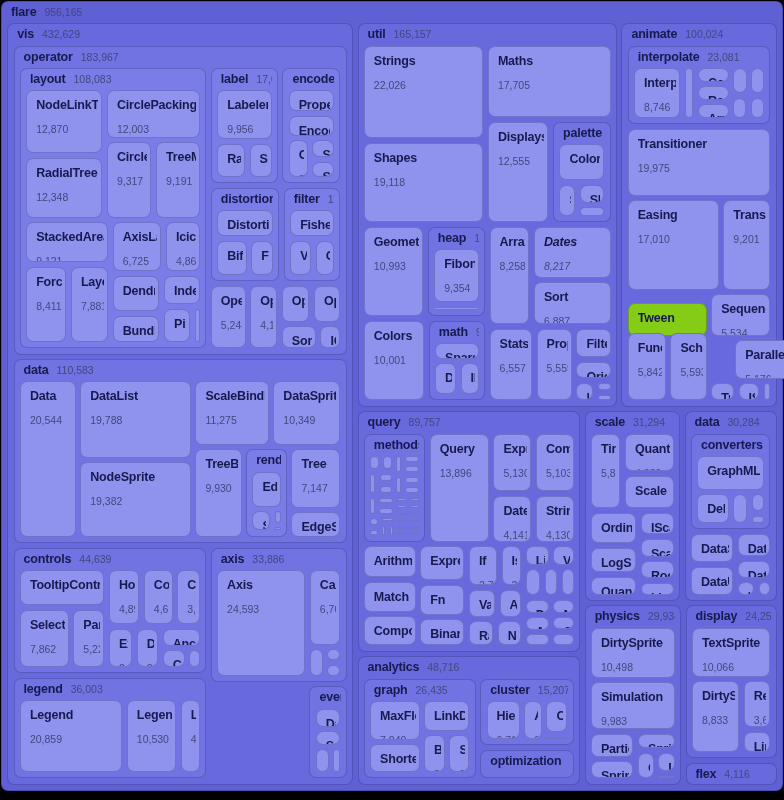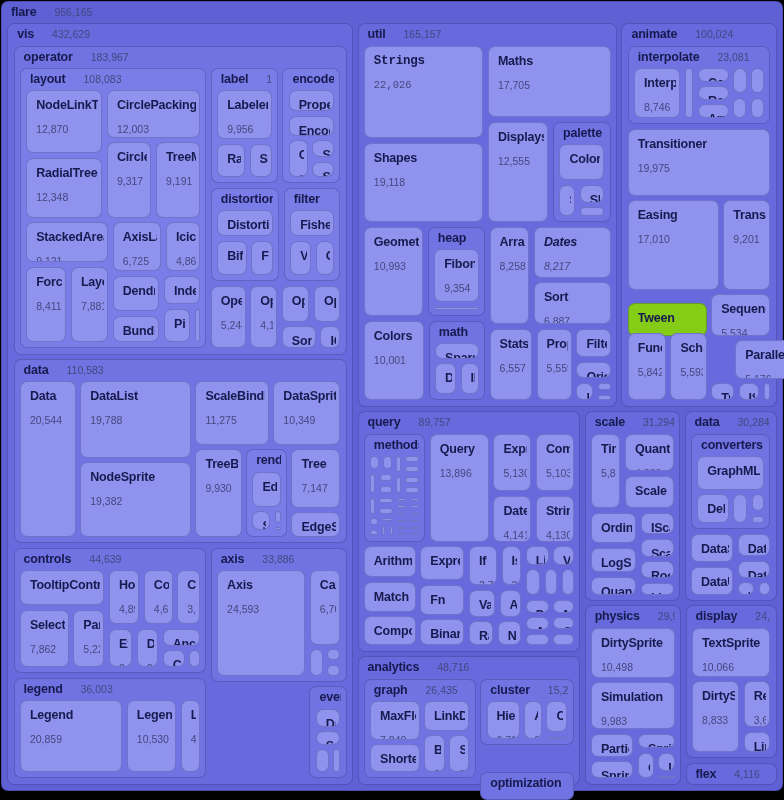--- a/index.html
+++ b/index.html
@@ -8,21 +8,21 @@
     background:#000;
     font-family:"Liberation Sans", sans-serif;
   }
   #stage{position:absolute;left:0;top:0;width:784px;height:800px;}
   .node{
     position:absolute;box-sizing:border-box;overflow:hidden;
     border-radius:7px;border:1px solid rgba(30,32,100,0.28);
   }
   .ghdr{
     position:absolute;left:9px;top:3px;right:5px;height:16px;
-    display:flex;align-items:baseline;gap:18px;
+    display:flex;align-items:baseline;gap:8px;
     white-space:nowrap;overflow:hidden;
   }
   .lhdr{position:absolute;left:9px;top:7px;right:3px;white-space:nowrap;overflow:hidden;}
   .nm{
     font-weight:bold;font-size:12.5px;letter-spacing:-0.2px;color:#171a4e;
     white-space:nowrap;
   }
   .lhdr .nm{display:block;}
   .vl{font-weight:normal;font-size:10.5px;color:#43477f;white-space:nowrap;}
   .lhdr .vl{display:block;margin-top:11px;}
@@ -498,21 +498,21 @@
         <span class="nm">VisualizationEvent</span>
         <span class="vl">1,117</span>
       </div>
     </div>
     <div class="node" style="left: 357.506px; top: 23.3px; width: 259.342px; height: 383.394px; background: rgb(103, 105, 220);">
       <div class="ghdr">
         <span class="nm">util</span>
         <span class="vl">165,157</span>
       </div>
     </div>
-    <div class="node" style="left: 363.806px; top: 45.6px; width: 119.47px; height: 92.4975px; background: rgb(144, 147, 238); font-family: Liberation Mono, monospace;">
+    <div class="node" style="left: 363.806px; top: 45.6px; width: 119.47px; height: 92.4975px; background: rgb(144, 147, 238);">
       <div class="lhdr">
         <span class="nm">Strings</span>
         <span class="vl">22,026</span>
       </div>
     </div>
     <div class="node" style="left: 363.806px; top: 142.698px; width: 119.47px; height: 79.6781px; background: rgb(144, 147, 238);">
       <div class="lhdr">
         <span class="nm">Shapes</span>
         <span class="vl">19,118</span>
       </div>
@@ -1054,21 +1054,21 @@
         <span class="nm">AgglomerativeCluster</span>
         <span class="vl">3,938</span>
       </div>
     </div>
     <div class="node" style="left: 546.433px; top: 700.914px; width: 21.0177px; height: 31.0884px; background: rgb(144, 147, 238);">
       <div class="lhdr">
         <span class="nm">CommunityStructure</span>
       </div>
     </div>
     <div class="node" style="left: 546.433px; top: 736.602px; width: 21.0177px; height: 2.35605px; background: rgb(144, 147, 238);"></div>
-    <div class="node" style="left: 480.226px; top: 749.858px; width: 93.5253px; height: 28.5415px; background: rgb(113, 115, 226); margin-top: 22px;">
+    <div class="node" style="left: 480.226px; top: 749.858px; width: 93.5253px; height: 28.5415px; background: rgb(113, 115, 226);">
       <div class="ghdr">
         <span class="nm">optimization</span>
         <span class="vl">7,074</span>
       </div>
     </div>
     <div class="node" style="left: 584.651px; top: 411.294px; width: 95.3372px; height: 189.565px; background: rgb(103, 105, 220);">
       <div class="ghdr">
         <span class="nm">scale</span>
         <span class="vl">31,294</span>
       </div>

